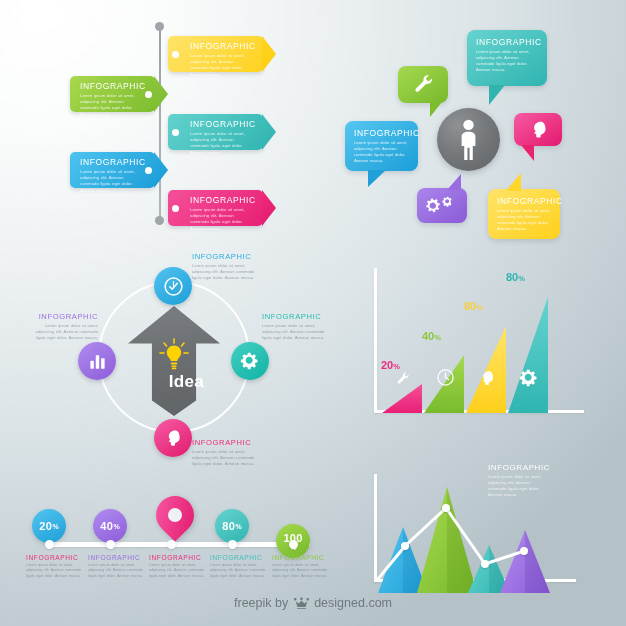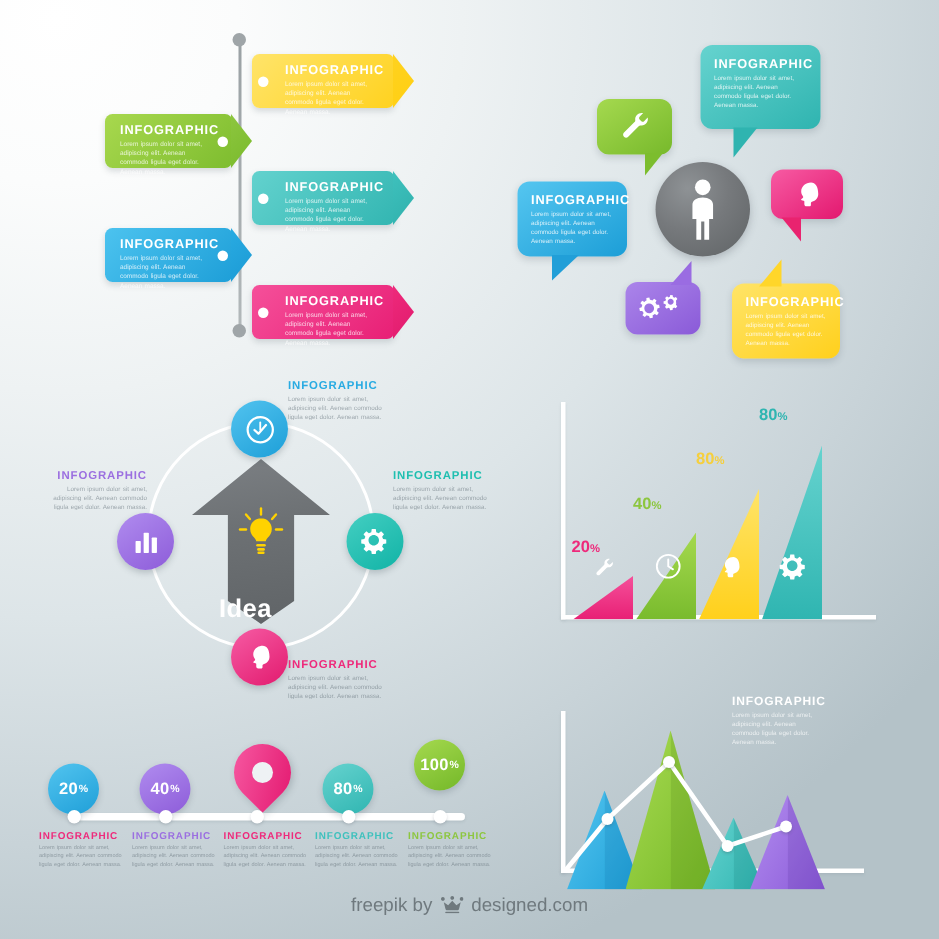--- a/index.html
+++ b/index.html
@@ -7,21 +7,21 @@
     width:626px;height:626px;overflow:hidden;
     font-family:"Liberation Sans", sans-serif;
     background:#c3ced3;
   }
   #stage{
     position:relative;width:626px;height:626px;
     background:
       radial-gradient(120% 110% at 6% 2%, #ffffff 0%, #fbfcfc 16%, #eef2f3 36%, #dde5e8 58%, #c8d3d8 80%, #b4c2c8 100%);
   }
   .abs{position:absolute;}
-  .ttl{font-weight:bold;letter-spacing:.6px;}
+  .ttl{font-weight:normal;letter-spacing:.6px;}
   .lorem{
     line-height:1.45;
     opacity:.62;
     word-spacing:.4px;
   }
 
   
   #timeline{left:0;top:0;width:320px;height:250px;}
   .tl-line{left:159px;top:26px;width:2px;height:194px;background:linear-gradient(#9aa1a4,#b2b8ba);}
   .tl-dot{width:9px;height:9px;border-radius:50%;background:#9fa5a8;left:155px;}
@@ -231,21 +231,21 @@
         <line x1="6" y1="5" x2="8.6" y2="8"></line>
         <line x1="26" y1="5" x2="23.4" y2="8"></line>
         <line x1="2" y1="15" x2="6" y2="15"></line>
         <line x1="30" y1="15" x2="26" y2="15"></line>
       </g>
       <path fill="#ffd200" d="M16 7.5c-4.1 0-7.2 3.2-7.2 7.1 0 2.6 1.3 4.3 2.6 5.7.8.9 1.3 1.6 1.4 2.6h6.4c.1-1 .6-1.7 1.4-2.6 1.3-1.4 2.6-3.1 2.6-5.7 0-3.9-3.1-7.1-7.2-7.1z"></path>
       <rect x="12.8" y="24.6" width="6.4" height="1.8" rx=".9" fill="#ffd200"></rect>
       <rect x="13.4" y="27.4" width="5.2" height="1.8" rx=".9" fill="#ffd200"></rect>
       <path d="M14.4 30.5h3.2" stroke="#ffd200" stroke-width="1.6" stroke-linecap="round" fill="none"></path>
     </svg>
-    <div class="abs idea-word" style="left:146px;top:124px;width:58px;text-align:left;margin-top:24px;">Idea</div>
+    <div class="abs idea-word" style="left:146px;top:124px;width:58px;text-align:right;">Idea</div>
 
     <div class="abs badge" style="left:154px;top:19px;width:38px;height:38px;background:linear-gradient(145deg,#52c3ef,#1d9fd8);">
       <svg width="21" height="21" viewBox="0 0 24 24">
         <circle cx="12" cy="12" r="9.6" fill="none" stroke="#fff" stroke-width="1.7"></circle>
         <path d="M7.6 12.2l3 2.8 5.8-6.6" fill="none" stroke="#fff" stroke-width="1.7" stroke-linecap="round" stroke-linejoin="round"></path>
         <line x1="12" y1="12" x2="12" y2="6.4" stroke="#fff" stroke-width="1.4" stroke-linecap="round"></line>
       </svg>
     </div>
     <div class="abs lbl" style="left:192px;top:4px;width:66px;color:#29abe2;">
       <div class="ttl">INFOGRAPHIC</div>
@@ -320,21 +320,21 @@
     <div class="abs pcirc" style="left:215px;top:27px;width:34px;height:34px;background:linear-gradient(150deg,#66d3cf,#2fb5b1);">
       <span class="num">80</span>
         <span class="pct">%</span>
     </div>
     <div class="abs rail-node" style="left:228px;top:58px;"></div>
     <div class="abs pin-col" style="left:210px;top:72px;width:58px;">
       <div class="ttl" style="color:#3fc1bd;">INFOGRAPHIC</div>
       <div class="lorem" style="color:#6d7a82;">Lorem ipsum dolor sit amet, adipiscing elit. Aenean commodo ligula eget dolor. Aenean massa.</div>
     </div>
 
-    <div class="abs pcirc" style="left:276px;top:11px;width:34px;height:34px;background:linear-gradient(150deg,#a5d94f,#74b828);">
+    <div class="abs pcirc" style="left:276px;top:42px;width:34px;height:34px;background:linear-gradient(150deg,#a5d94f,#74b828);flex-direction:column;">
       <span class="num">100</span>
         <span class="pct">%</span>
     </div>
     <div class="abs rail-node" style="left:289px;top:58px;"></div>
     <div class="abs pin-col" style="left:272px;top:72px;width:58px;">
       <div class="ttl" style="color:#8dc63f;">INFOGRAPHIC</div>
       <div class="lorem" style="color:#6d7a82;">Lorem ipsum dolor sit amet, adipiscing elit. Aenean commodo ligula eget dolor. Aenean massa.</div>
     </div>
   </div>
 

